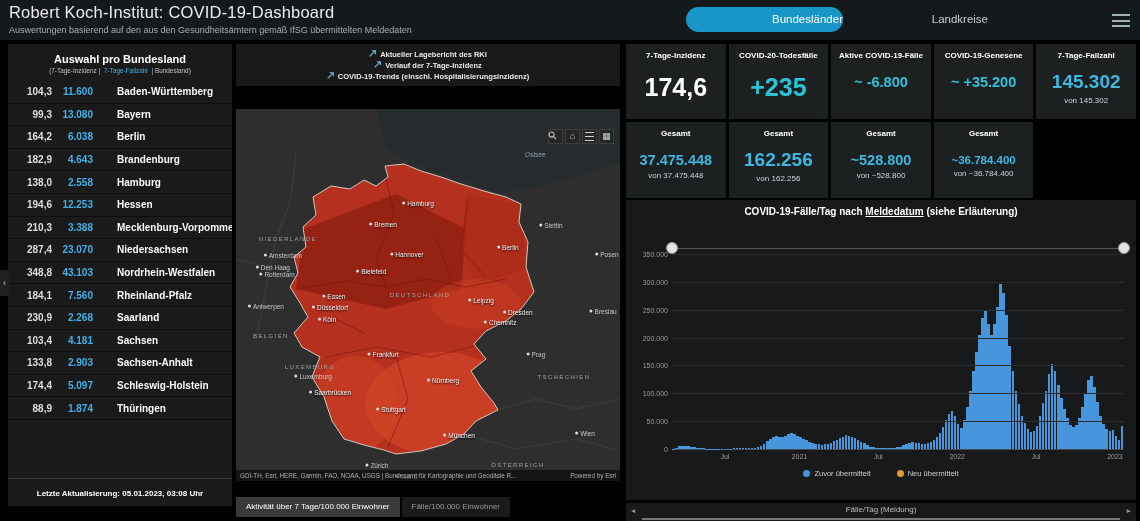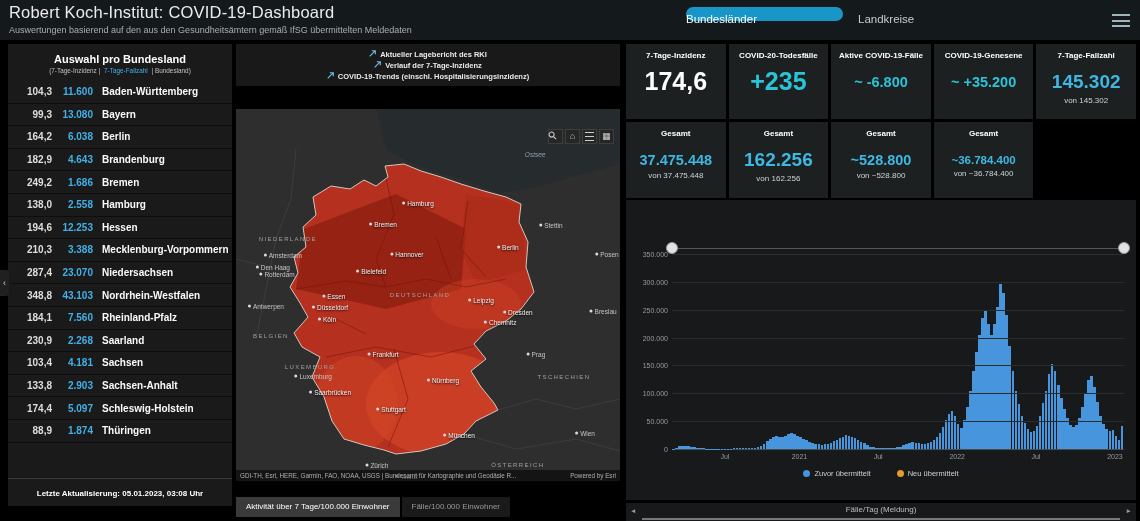--- a/index.html
+++ b/index.html
@@ -3,36 +3,36 @@
 <meta charset="utf-8">
 <style>
   *{margin:0;padding:0;box-sizing:border-box}
   html,body{width:1140px;height:521px;background:#000;font-family:"Liberation Sans",sans-serif;overflow:hidden}
   .app{position:absolute;inset:0;width:1140px;height:521px;color:#ddd}
 
   
   .hdr{position:absolute;left:0;top:0;width:1140px;height:40px;background:#14191c}
   .hdr-title{position:absolute;left:9px;top:3px;font-size:16.5px;color:#ebebeb;letter-spacing:.2px}
   .hdr-sub{position:absolute;left:9px;top:25px;font-size:9px;color:#adadad}
-  .pill{position:absolute;top:7px;height:14px;border-radius:13px;font-size:11.5px;text-align:left;line-height:25px;cursor:pointer}
+  .pill{position:absolute;top:7px;height:25px;border-radius:13px;font-size:11.5px;text-align:right;line-height:25px;cursor:pointer}
   .pill-active{left:686px;width:157px;background:#1896c8;color:#fff}
   .pill-inactive{left:858px;width:130px;background:transparent;color:#c9c9c9}
   .menu-btn{position:absolute;right:10px;top:14px;width:18px;height:13px;display:flex;flex-direction:column;justify-content:space-between;cursor:pointer}
   .menu-btn span{display:block;height:2px;background:#9fb3bb}
 
   
   .sidebar{position:absolute;left:8px;top:44px;width:224px;height:462px;background:#1a1a1a}
   .sb-title{margin-top:9px;text-align:center;font-size:11px;font-weight:bold;color:#fff}
   .sb-sub{text-align:center;font-size:6.4px;color:#c2c2c2;margin-top:2px}
   .sb-sub .mid{color:#41b0e6;margin:0 2px}
   .sb-rows{margin-top:7px}
   .sb-row{display:flex;align-items:center;height:22.6px;border-bottom:1px solid #0d0d0d;font-size:10px;font-weight:bold;cursor:pointer}
   .col-inc{width:44px;text-align:right;color:#dedede}
   .col-cases{width:41px;text-align:right;color:#41b0e6}
-  .col-name{flex:1;padding-left:9px;color:#fafafa;white-space:nowrap;overflow:hidden}
+  .col-name{flex:1;padding-left:24px;color:#fafafa;white-space:nowrap;overflow:hidden}
   .sb-sep{position:absolute;left:0;right:0;bottom:27px;border-top:1px solid #3a3a3a}
   .sb-footer{position:absolute;left:0;right:0;bottom:8px;text-align:center;font-size:8px;color:#fff;font-weight:bold}
   .edge-collapse{position:absolute;left:0;top:270px;width:9px;height:26px;background:#202020;color:#cfcfcf;font-size:9px;line-height:26px;text-align:center;cursor:pointer;border-radius:0 3px 3px 0}
 
   
   .links-panel{position:absolute;left:236px;top:44px;width:384px;height:42px;background:#191919;display:flex;flex-direction:column;align-items:center;justify-content:center;gap:2px}
   .map-link{display:flex;align-items:center;gap:4px;font-size:7.5px;font-weight:bold;color:#eaeaea;cursor:pointer}
   .map-title{position:absolute;left:236px;top:88px;width:384px;height:21px;background:#222;color:#fff;font-size:10px;font-weight:bold;text-align:center;line-height:21px}
   .map{position:absolute;left:236px;top:109px;width:384px;height:372px;background:#2e2e2e;overflow:hidden}
   .map svg{position:absolute;inset:0}
@@ -48,21 +48,21 @@
   .map-attrib{position:absolute;left:0;right:0;bottom:0;height:11px;background:rgba(0,0,0,.55);display:flex;justify-content:space-between;align-items:center;padding:0 4px;font-size:6.3px;color:#b0b0b0}
   .map-tabs{position:absolute;left:236px;top:497px;height:20px;display:flex;gap:2px}
   .map-tab{padding:0 10px;line-height:20px;font-size:8px;background:#1a1a1a;color:#9a9a9a;cursor:pointer;white-space:nowrap}
   .map-tab.active{background:#3a3a3a;color:#fff}
 
   
   .stats-grid{position:absolute;left:626px;top:44px;width:510px;display:grid;grid-template-columns:repeat(5,1fr);grid-template-rows:75px 76px;gap:3px}
   .card{background:#1d2021;text-align:center;padding-top:7px;overflow:hidden}
   .card-label{font-size:8px;font-weight:bold;color:#fff;line-height:1.15;padding:0 2px}
   .card-value{font-weight:bold;white-space:nowrap}
-  .v-xl{font-size:25px;margin-top:7px}
+  .v-xl{font-size:25px;margin-top:13px}
   .v-lg{font-size:19px;margin-top:11px}
   .v-md{font-size:14.5px;margin-top:14px}
   .v-sm{font-size:11.5px;margin-top:16px}
   .c-white{color:#fff}.c-cyan{color:#2ac4d8}.c-blue{color:#3eb7e2}
   .card-sub{font-size:8px;color:#c8d4d9;margin-top:3px}
 
   .chart-panel{position:absolute;left:626px;top:200px;width:510px;height:300px;background:#17191a}
   .chart-title{text-align:center;margin-top:6px;font-size:10px;font-weight:bold;color:#fff}
   .chart-title .link{text-decoration:underline;cursor:pointer}
   .time-slider{position:absolute;left:46px;right:12px;top:48px;height:1px;background:#555}
@@ -117,25 +117,20 @@
         </div>
         <div class="sb-row">
           <span class="col-inc">164,2</span>
           <span class="col-cases">6.038</span>
           <span class="col-name">Berlin</span>
         </div>
         <div class="sb-row">
           <span class="col-inc">182,9</span>
           <span class="col-cases">4.643</span>
           <span class="col-name">Brandenburg</span>
-        </div>
-        <div class="sb-row">
-          <span class="col-inc">249,2</span>
-          <span class="col-cases">1.686</span>
-          <span class="col-name">Bremen</span>
         </div>
         <div class="sb-row">
           <span class="col-inc">138,0</span>
           <span class="col-cases">2.558</span>
           <span class="col-name">Hamburg</span>
         </div>
         <div class="sb-row">
           <span class="col-inc">194,6</span>
           <span class="col-cases">12.253</span>
           <span class="col-name">Hessen</span>
@@ -343,20 +338,21 @@
         <div class="card-sub">von ~528.800</div>
       </div>
       <div class="card">
         <div class="card-label">Gesamt</div>
         <div class="card-value v-sm c-blue">~36.784.400</div>
         <div class="card-sub">von ~36.784.400</div>
       </div>
     </div>
 
   <section class="chart-panel">
+    <div class="chart-title"><span>COVID-19-Fälle/Tag nach </span><span class="link">Meldedatum</span><span> (siehe Erläuterung)</span></div>
     <div class="time-slider">
       <div class="handle left"></div>
       <div class="handle right"></div>
     </div>
     <div class="plot" id="plot">
       <div class="bars" id="bars">
           <div class="bar" style="height: 0.228571%; background: rgb(71, 149, 220);"></div>
           <div class="bar" style="height: 0.742857%; background: rgb(71, 149, 220);"></div>
           <div class="bar" style="height: 1.4%; background: rgb(71, 149, 220);"></div>
           <div class="bar" style="height: 1.8%; background: rgb(71, 149, 220);"></div>

